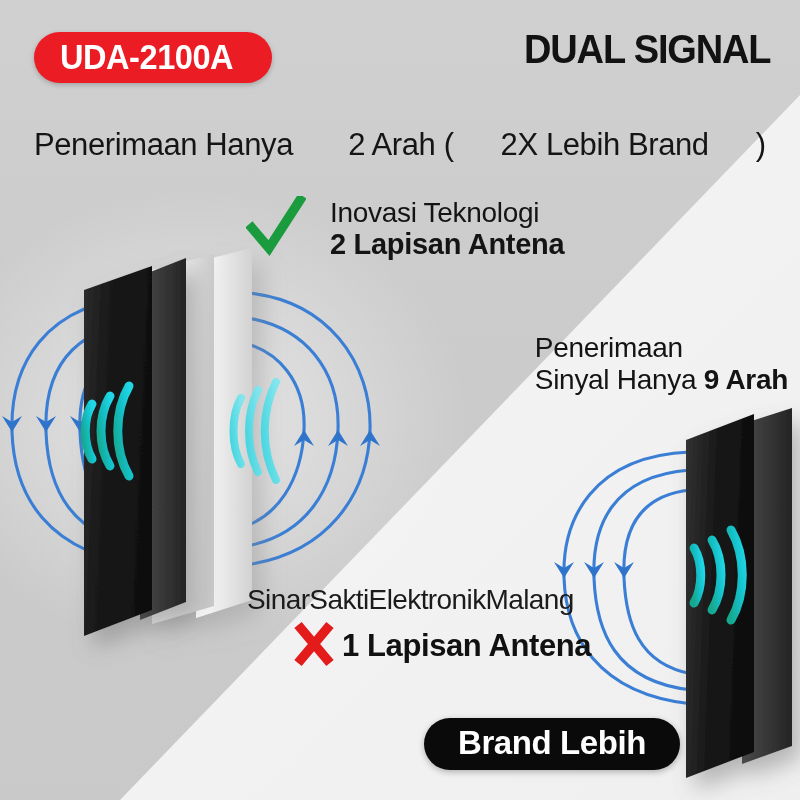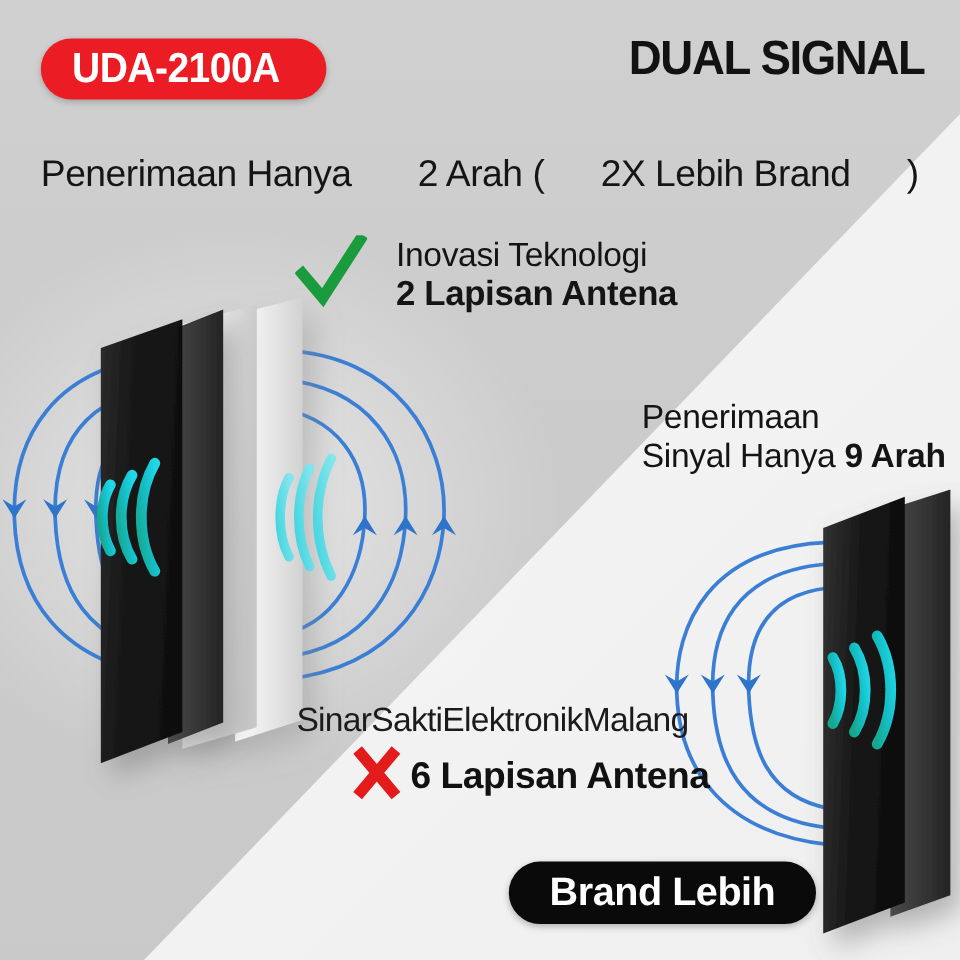--- a/index.html
+++ b/index.html
@@ -330,21 +330,21 @@
 
   <div class="watermark">SinarSaktiElektronikMalang</div>
 
   <div class="feature-bad">
     <div class="l2row">
       <span>
         <svg width="44" height="48" viewBox="0 0 44 48">
           <path d="M6 5 L38 43 M38 5 L6 43" stroke="#e41b1b" stroke-width="9.5" stroke-linecap="butt" fill="none"></path>
         </svg>
       </span>
-      <span class="l2">6 Lapisan Antena</span>
+      <span class="l2">1 Lapisan Antena</span>
     </div>
   </div>
 
   <div class="brand-pill">
     <span>Brand Lebih</span>
   </div>
 
 </div>
 
 </body></html>

